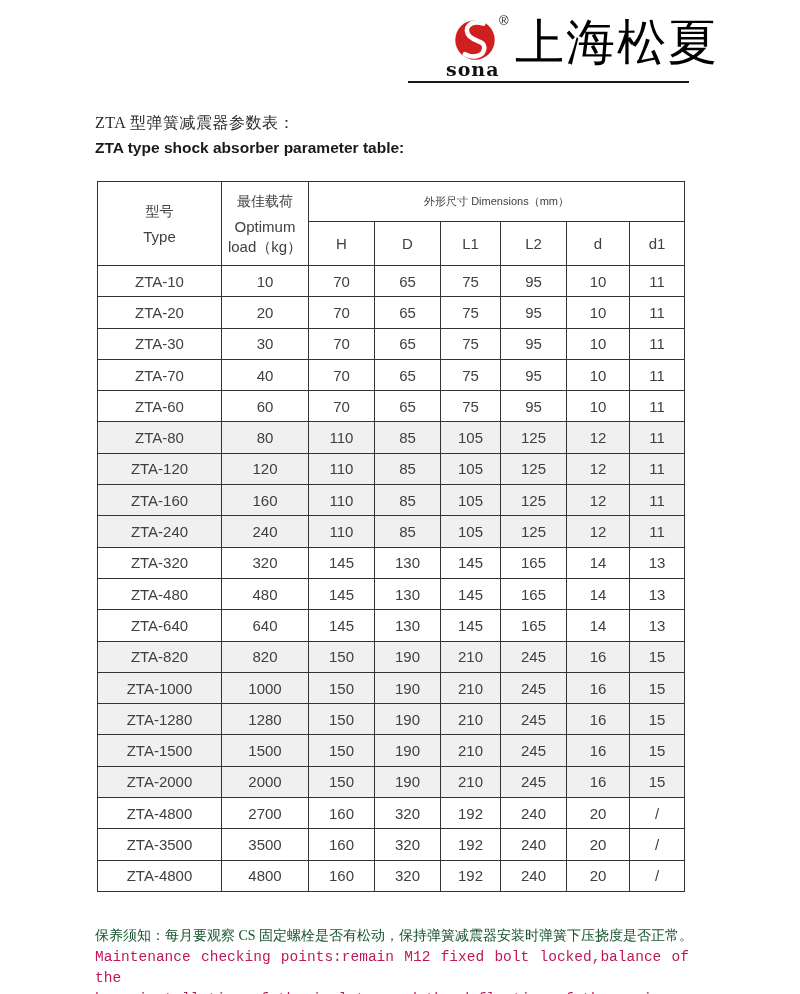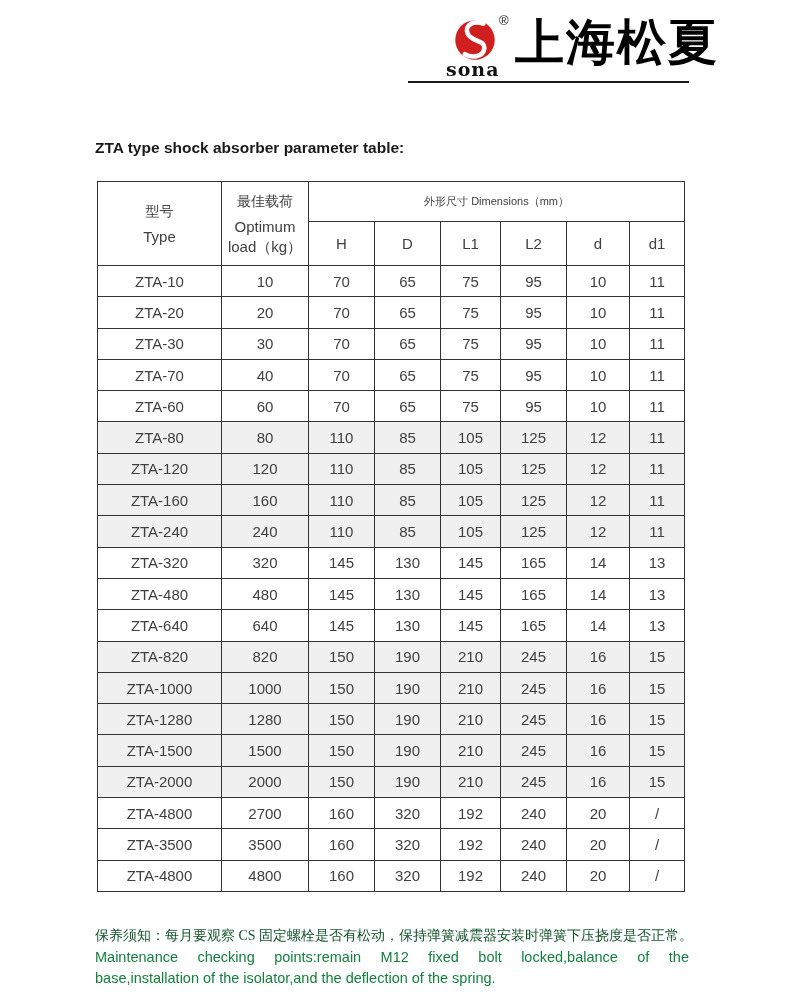--- a/index.html
+++ b/index.html
@@ -22,21 +22,21 @@
   }
   .logo-brand {
     position: absolute; left: 446px; top: 58px; width: 58px;
     text-align: left;
     font-family: "DejaVu Serif", serif;
     font-weight: bold; font-size: 19px; color: #111111;
     letter-spacing: 1px;
   }
   .logo-company {
     position: absolute; left: 515px; top: 16px;
-    font-size: 49px; font-weight: 700; color: #000000;
+    font-size: 49px; font-weight: 400; color: #000000;
     font-family: "DejaVu Sans", sans-serif;
     letter-spacing: 2px; white-space: nowrap; line-height: 1.1;
   }
   .logo-underline {
     position: absolute; left: 408px; top: 81px;
     width: 281px; height: 2px; background: #1a1a1a;
   }
 
   
   .title-zh {
@@ -74,41 +74,42 @@
   .param-table tbody tr.shaded { background: #f0f0f0; }
 
   
   .footer { position: absolute; left: 95px; top: 925px; width: 594px; }
   .footer-zh {
     font-family: "Liberation Serif", serif;
     font-size: 14px; color: #14532d;
     white-space: nowrap; line-height: 22px;
   }
   .footer-en1, .footer-en2 {
-    font-family: Liberation Sans, sans-serif;
-    font-size: 14.5px; color: #15803d; line-height: 21px;
+    font-family: Liberation Mono, monospace;
+    font-size: 14.5px; color: #be185d; line-height: 21px;
   }
   .footer-en1 { text-align: justify; text-align-last: justify; }
 </style>
 </head>
 <body>
 
 <div class="page">
 
   <div class="logo-ball">
     <svg width="42" height="44" viewBox="0 0 100 104">
       <circle cx="50" cy="52" r="47" fill="#d01f1f"></circle>
       <path d="M70 13 C38 2 20 26 38 44 C52 57 74 54 72 72 C70 92 44 96 26 86" stroke="#ffffff" stroke-width="11" fill="none" stroke-linecap="round"></path>
     </svg>
   </div>
   <div class="logo-reg">®</div>
   <div class="logo-brand">sona</div>
   <div class="logo-company">上海松夏</div>
   <div class="logo-underline"></div>
 
+  <div class="title-zh">ZTA 型弹簧减震器参数表：</div>
   <div class="title-en">ZTA type shock absorber parameter table:</div>
 
   <table class="param-table">
     <colgroup>
       <col style="width:124px">
         <col style="width:87px">
       <col style="width:66px">
         <col style="width:66px">
       <col style="width:60px">
         <col style="width:66px">

